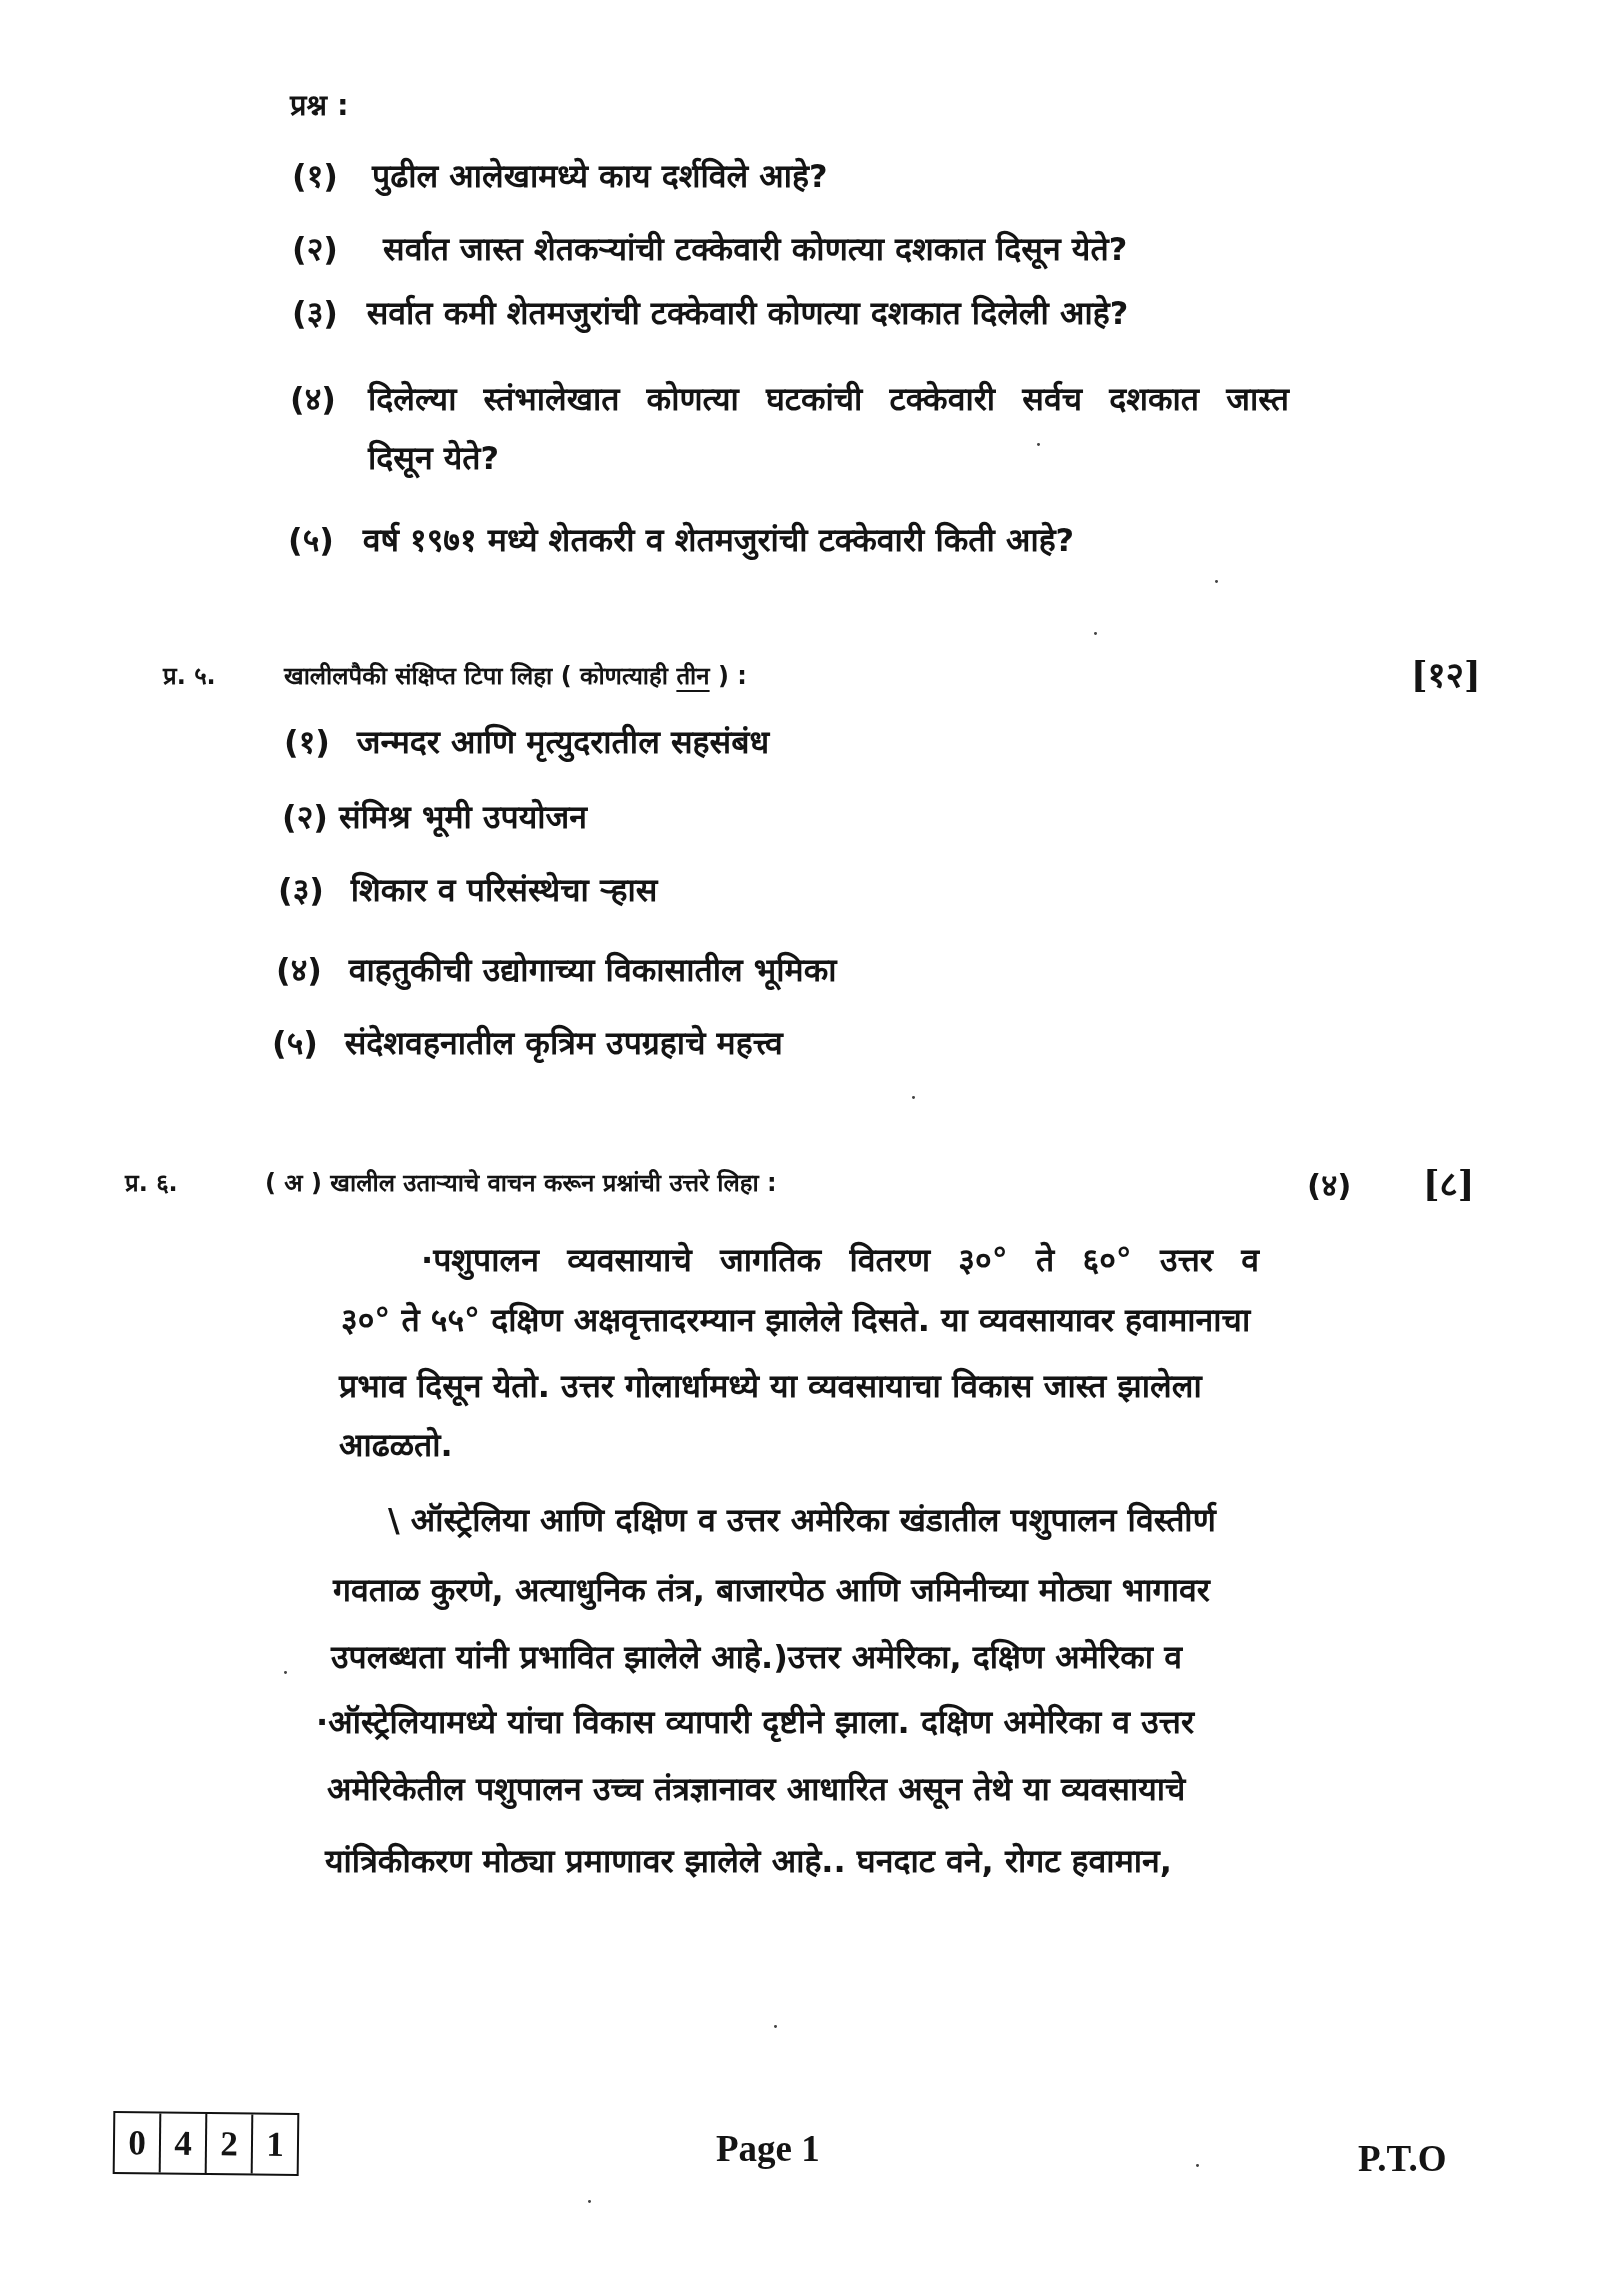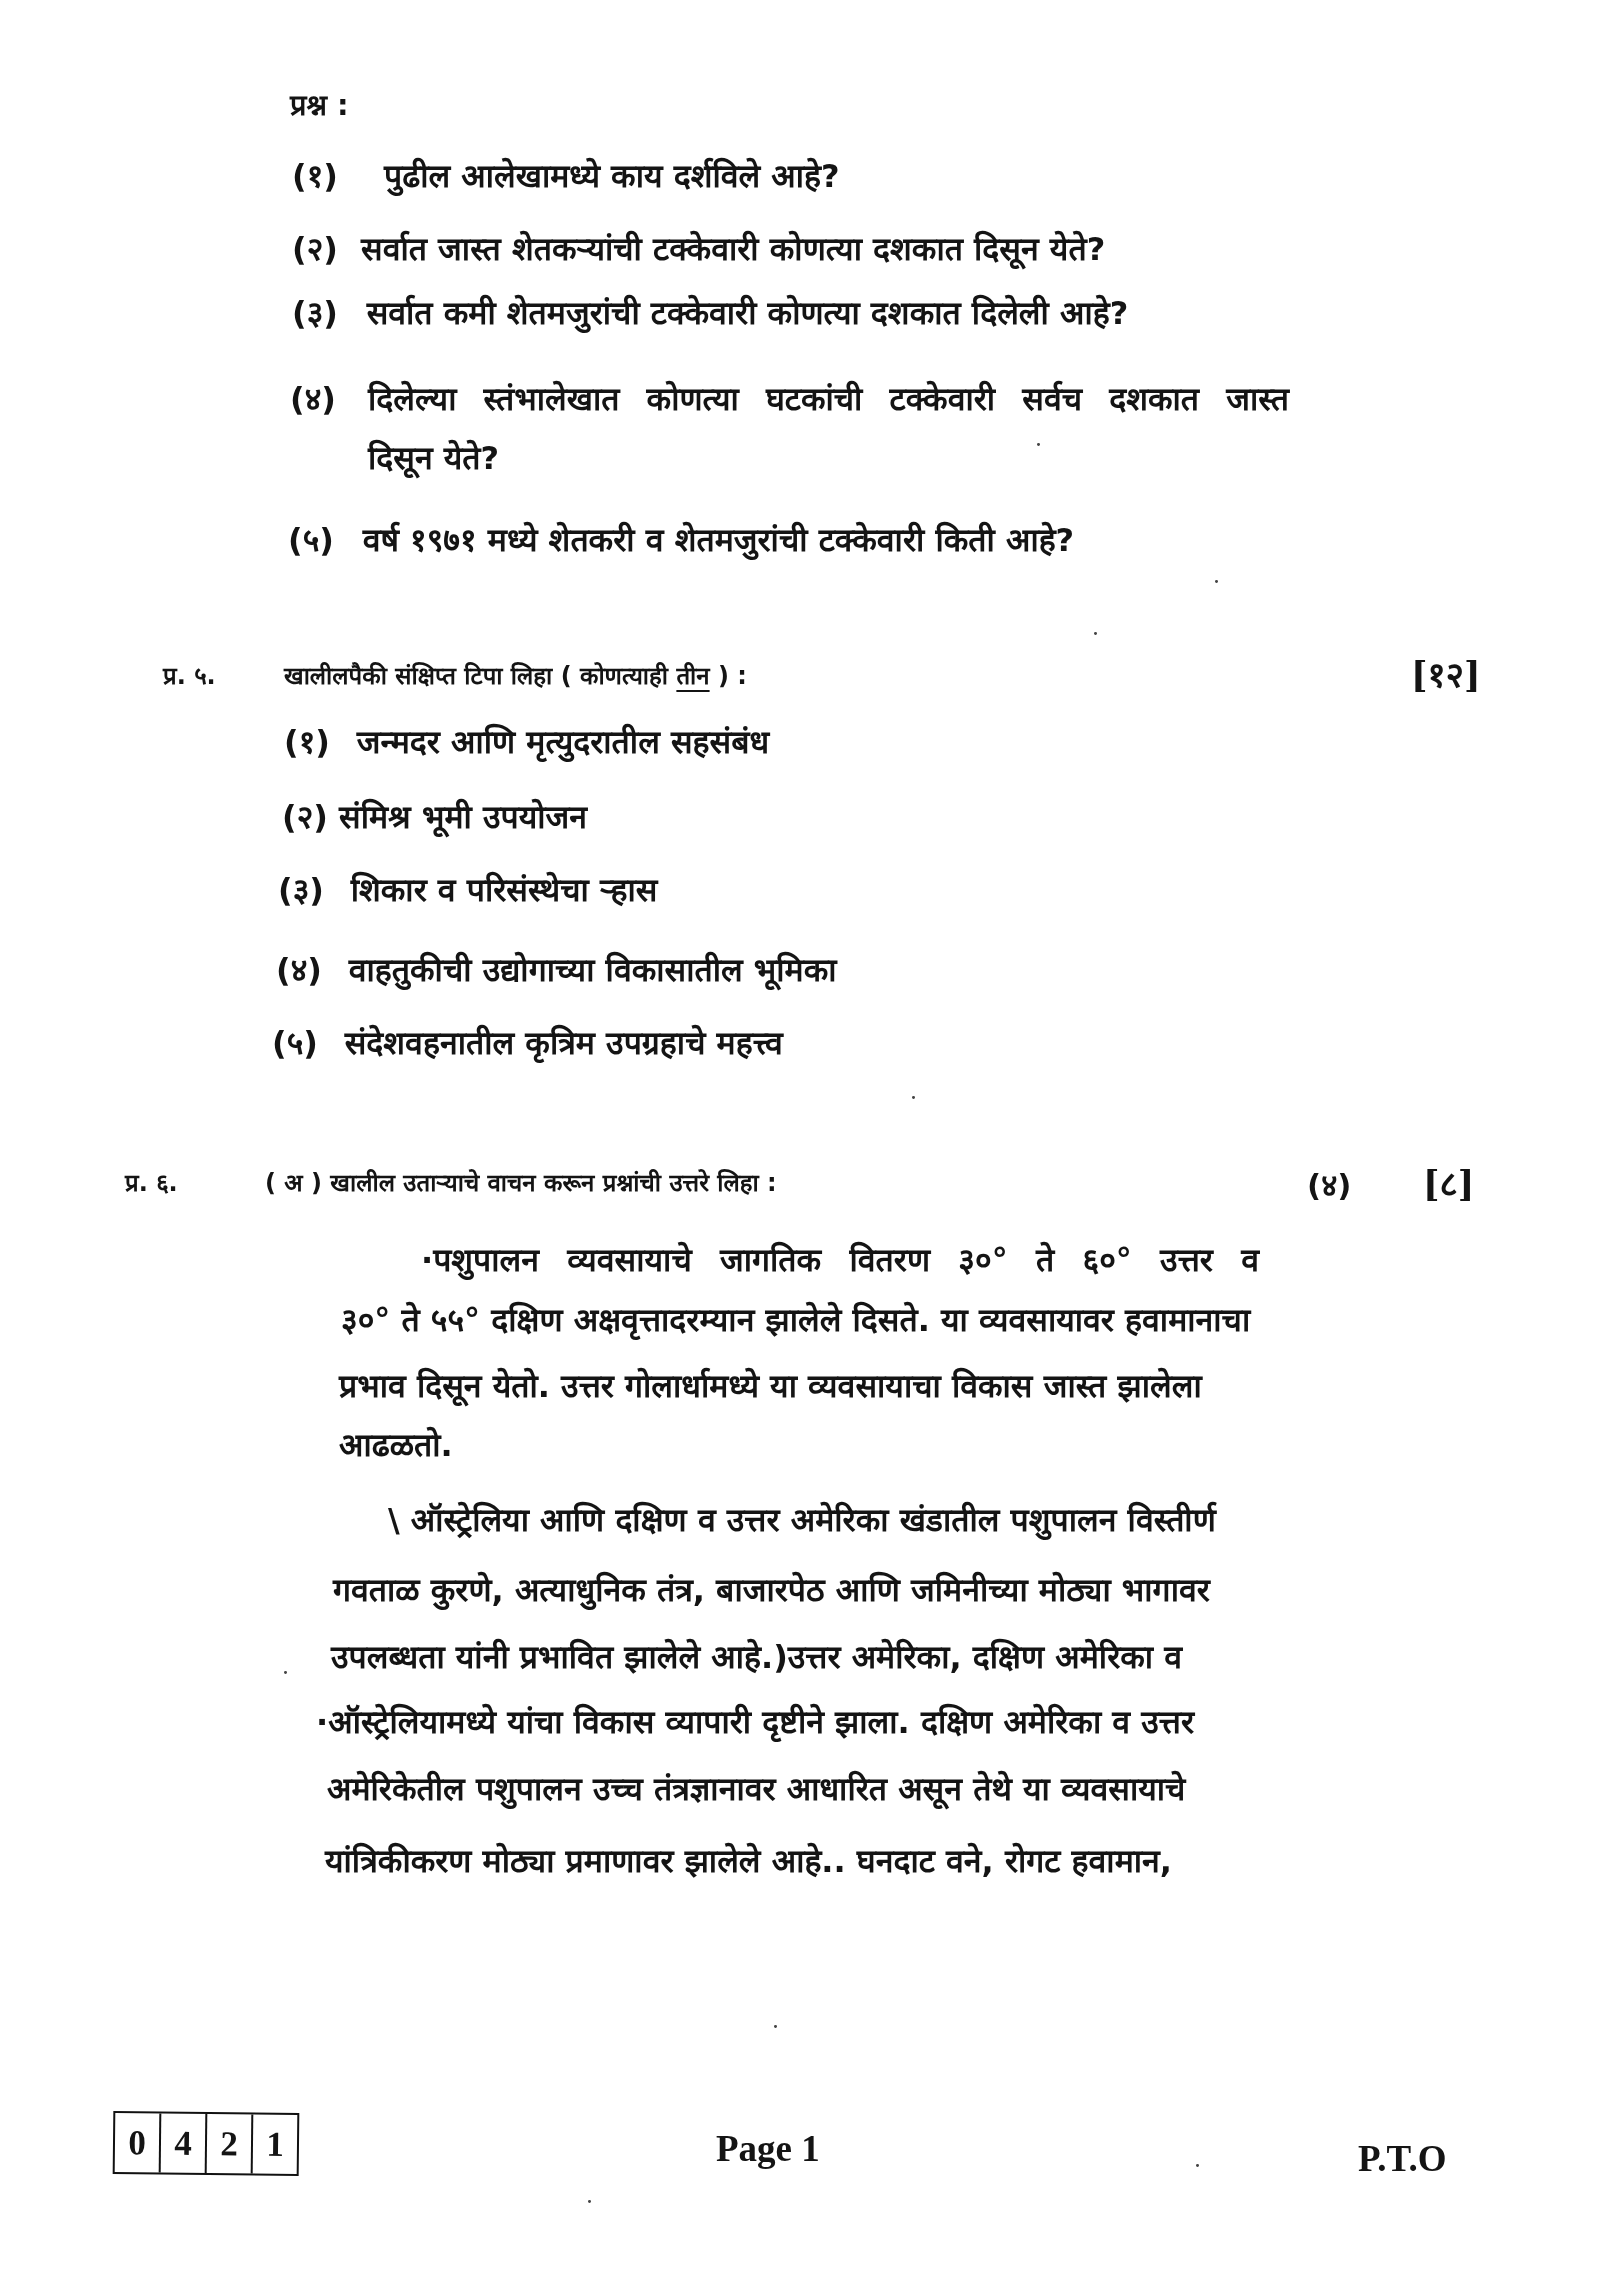--- a/index.html
+++ b/index.html
@@ -29,25 +29,25 @@
   .pto { font-family: "Liberation Serif", serif; font-size: 37px; font-weight: bold; }
   .speck { position: absolute; width: 2.9px; height: 2.9px; background: #444; border-radius: 50%; }
 </style>
 </head>
 <body>
 
 <div class="abs t" style="left:290px; top:86px; font-size:29px;text-align:right;">प्रश्न :</div>
 
 <div class="abs t" style="left:292px; top:157px;">
   <span>(१)</span>
-  <span style="margin-left:35px">पुढील आलेखामध्ये काय दर्शविले आहे?</span>
+  <span style="margin-left:23px">पुढील आलेखामध्ये काय दर्शविले आहे?</span>
 </div>
 <div class="abs t" style="left:292px; top:230px;">
   <span>(२)</span>
-  <span style="margin-left:12px">सर्वात जास्त शेतकऱ्यांची टक्केवारी कोणत्या दशकात दिसून येते?</span>
+  <span style="margin-left:34px">सर्वात जास्त शेतकऱ्यांची टक्केवारी कोणत्या दशकात दिसून येते?</span>
 </div>
 <div class="abs t" style="left:292px; top:294px;">
   <span>(३)</span>
   <span style="margin-left:17.6px">सर्वात कमी शेतमजुरांची टक्केवारी कोणत्या दशकात दिलेली आहे?</span>
 </div>
 <div class="abs t" style="left:290px; top:380px;">
   <span>(४)</span>
 </div>
 <div class="abs t justify" style="left:368px; top:380px; width:921px;">
   <span>दिलेल्या</span>

